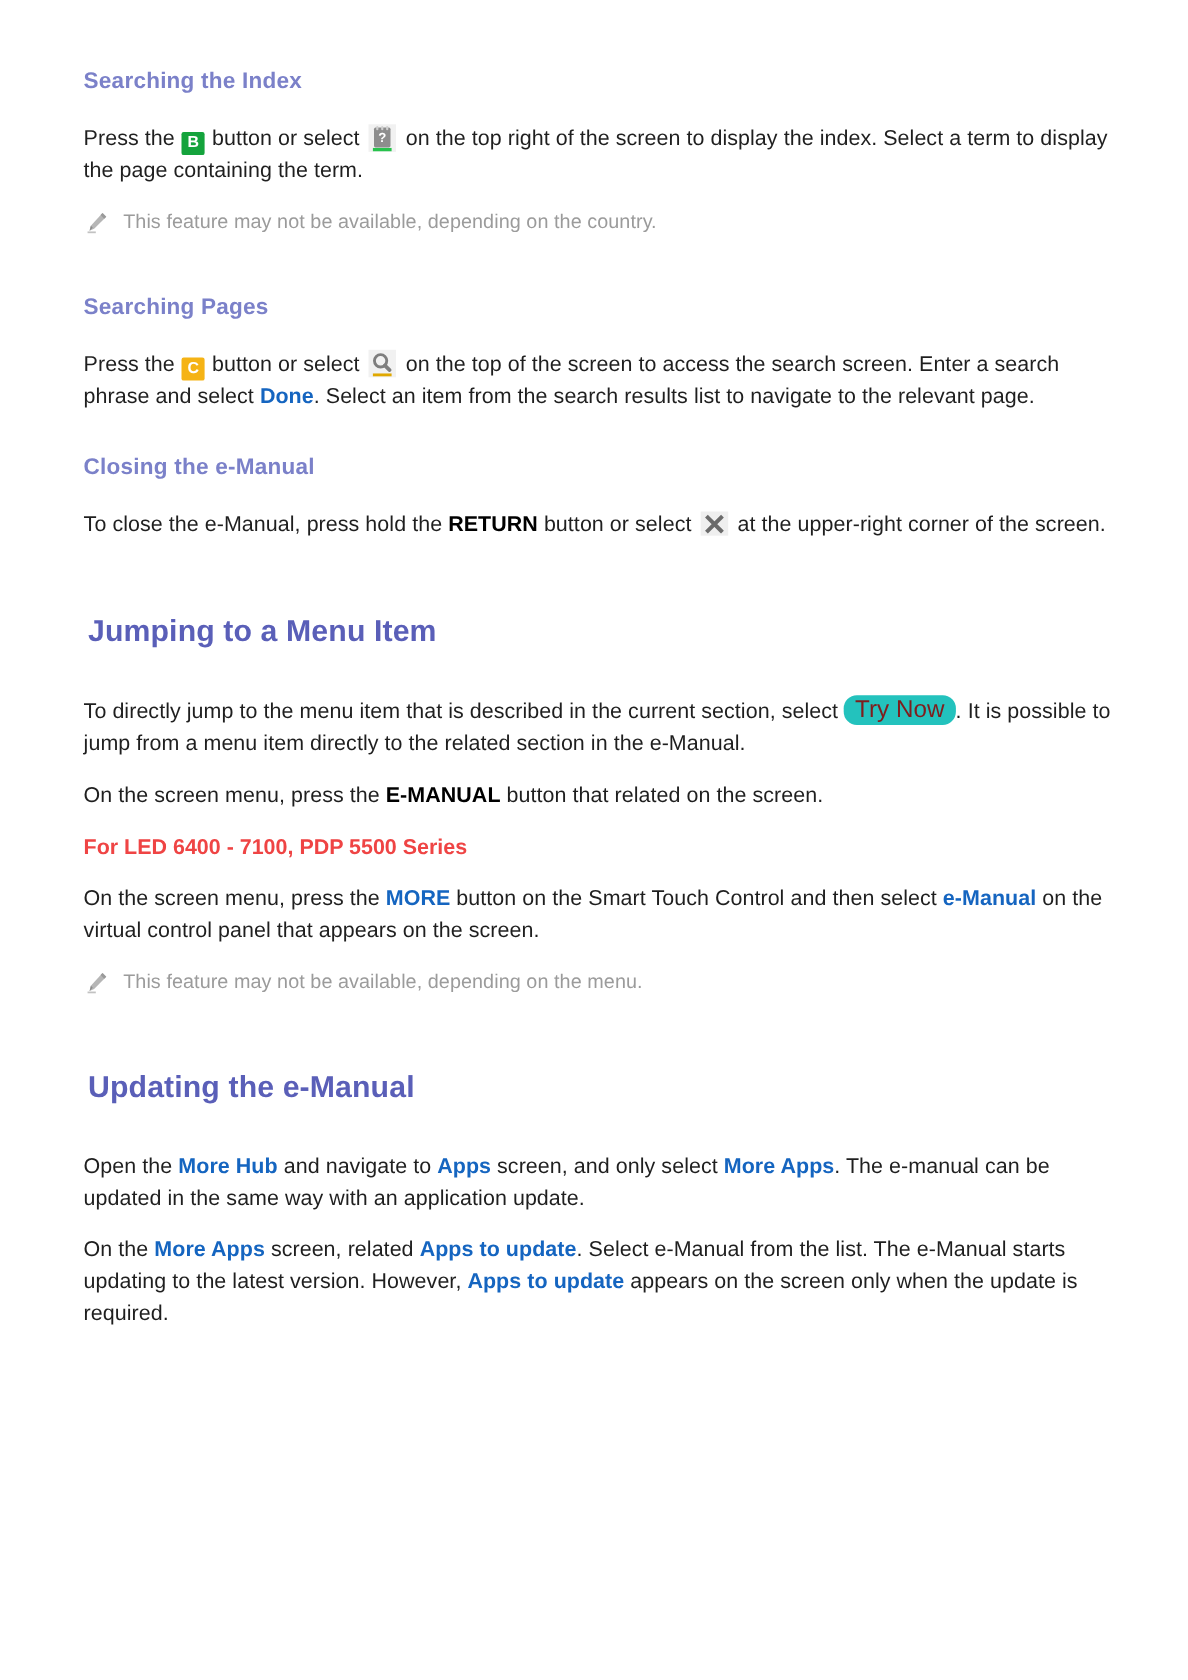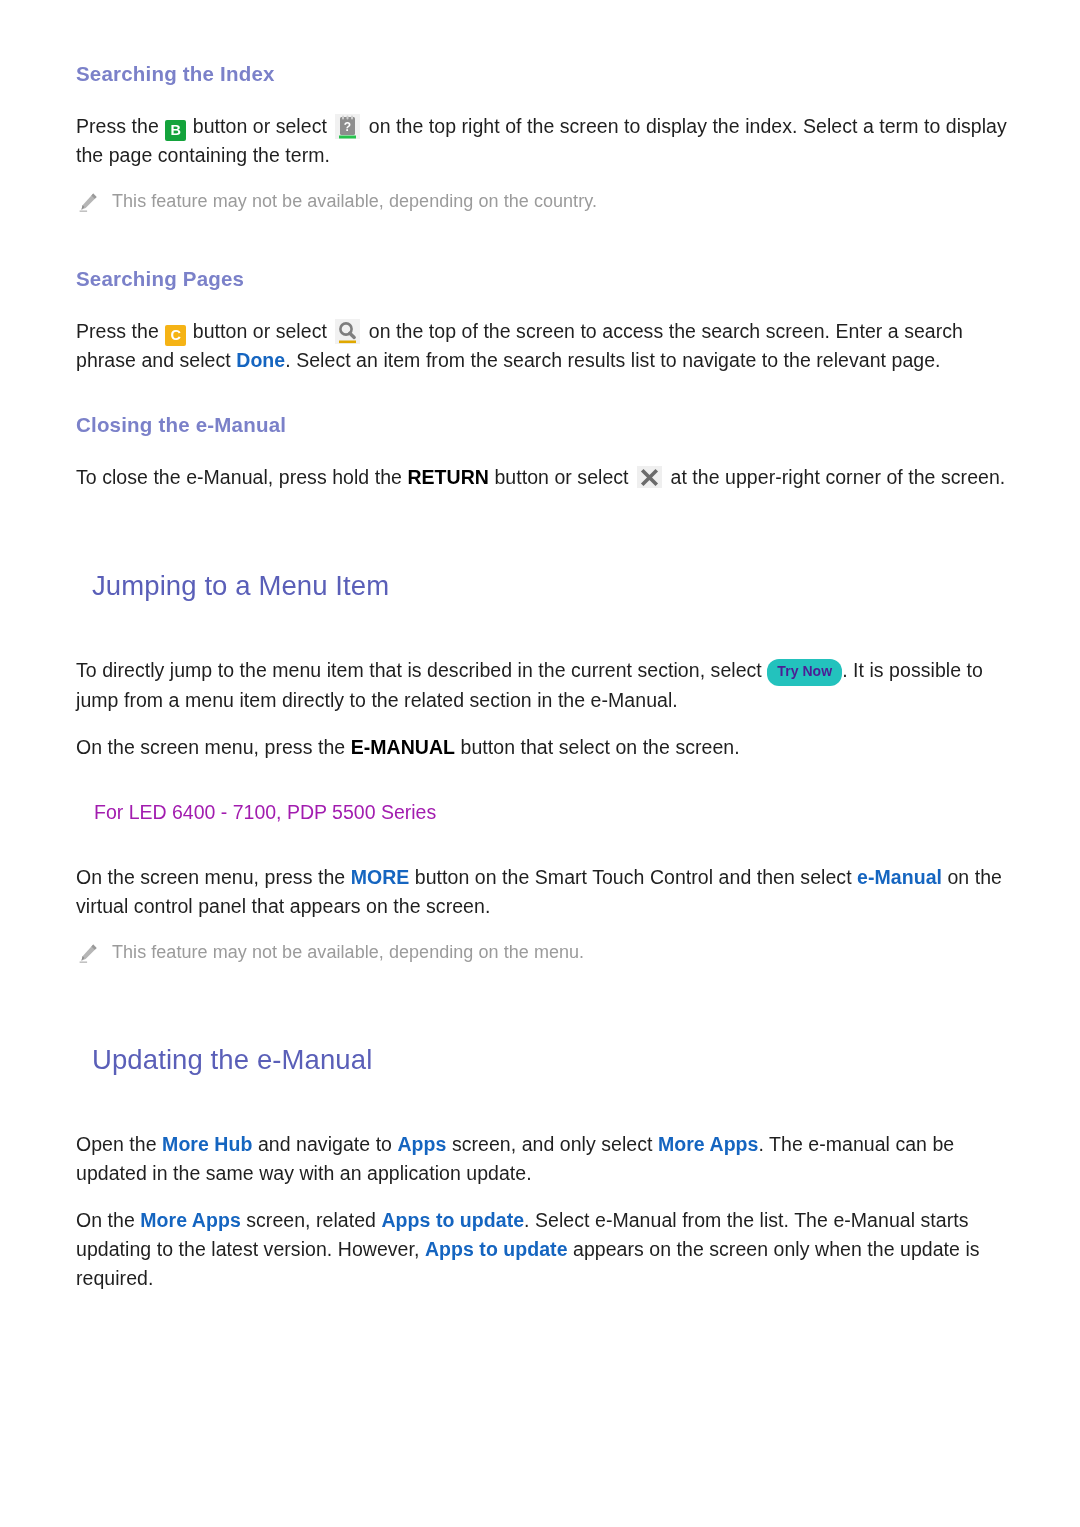--- a/index.html
+++ b/index.html
@@ -18,23 +18,23 @@
     position: relative;
     width: 1080px;
     height: 1247px;
     box-sizing: border-box;
     padding: 62px 62px 0 76px;
   }
 
   
   h2.section-title {
     font-size: 27.5px;
-    font-weight: normal;
+    font-weight: bold;
     color: #5a5fb8;
-    margin: 16px;
+    margin: 4px;
     letter-spacing: 0.1px;
   }
   h3.sub-title {
     font-size: 20.5px;
     font-weight: bold;
     color: #7b81c9;
     margin: 0;
     letter-spacing: 0.2px;
   }
 
@@ -42,23 +42,23 @@
   p.body {
     font-size: 19.5px;
     line-height: 29px;
     color: #1f1f1f;
     margin: 0;
     letter-spacing: 0.05px;
   }
   p.bold-line {
     font-size: 19.5px;
     line-height: 29px;
-    color: #a21caf;
-    font-weight: normal;
-    margin: 18px;
+    color: #ef4444;
+    font-weight: bold;
+    margin: 0;
   }
 
   
   .note-row {
     display: flex;
     align-items: flex-start;
     gap: 12px;
   }
   .note-text {
     font-size: 18px;
@@ -105,23 +105,23 @@
     vertical-align: -7px;
     position: relative;
     margin: 0 2px;
   }
   .glyph svg { display: block; }
 
   
   .try-now {
     display: inline-block;
     background: #23c2bd;
-    color: #4c1d95;
-    font-size: 14px;
-    font-weight: bold;
+    color: #7f1d1d;
+    font-size: 22px;
+    font-weight: normal;
     border-radius: 12px;
     padding: 1px 10px 3px 10px;
     line-height: 23px;
     vertical-align: 1px;
     white-space: nowrap;
   }
 
   
   .gap-sm  { height: 18px; }
   .gap-md  { height: 26px; }
@@ -198,21 +198,21 @@
 
   <div class="gap-lg"></div>
 
   <p class="body">
     <span>To directly jump to the menu item that is described in the current section, select </span><span class="try-now">Try Now</span><span>. It is possible to jump from a menu item directly to the related section in the e-Manual.</span>
   </p>
 
   <div class="gap-sm"></div>
 
   <p class="body">
-    <span>On the screen menu, press the </span><span class="link-teal">E-MANUAL</span><span> button that select on the screen.</span>
+    <span>On the screen menu, press the </span><span class="link-teal">E-MANUAL</span><span> button that related on the screen.</span>
   </p>
 
   <div class="gap-sm"></div>
 
   <p class="bold-line">For LED 6400 - 7100, PDP 5500 Series</p>
 
   <div class="gap-sm"></div>
 
   <p class="body">
     <span>On the screen menu, press the </span><span class="link-blue">MORE</span><span> button on the Smart Touch Control and then select </span><span class="link-blue">e-Manual</span><span> on the virtual control panel that appears on the screen.</span>

